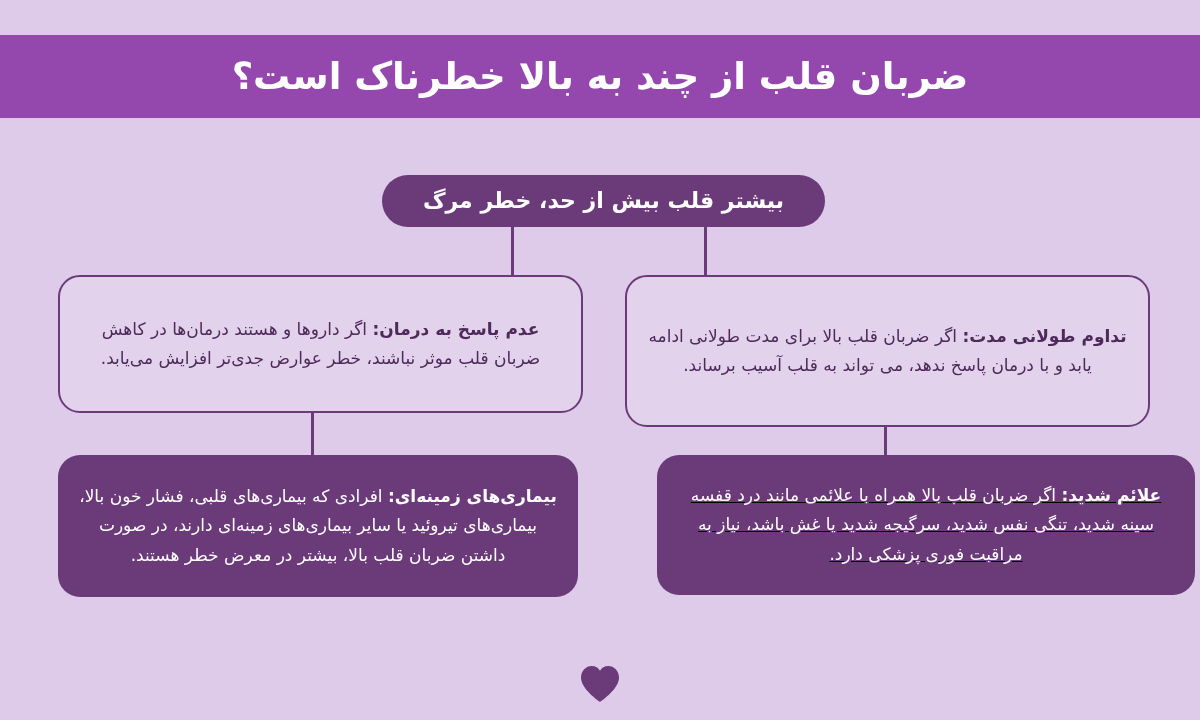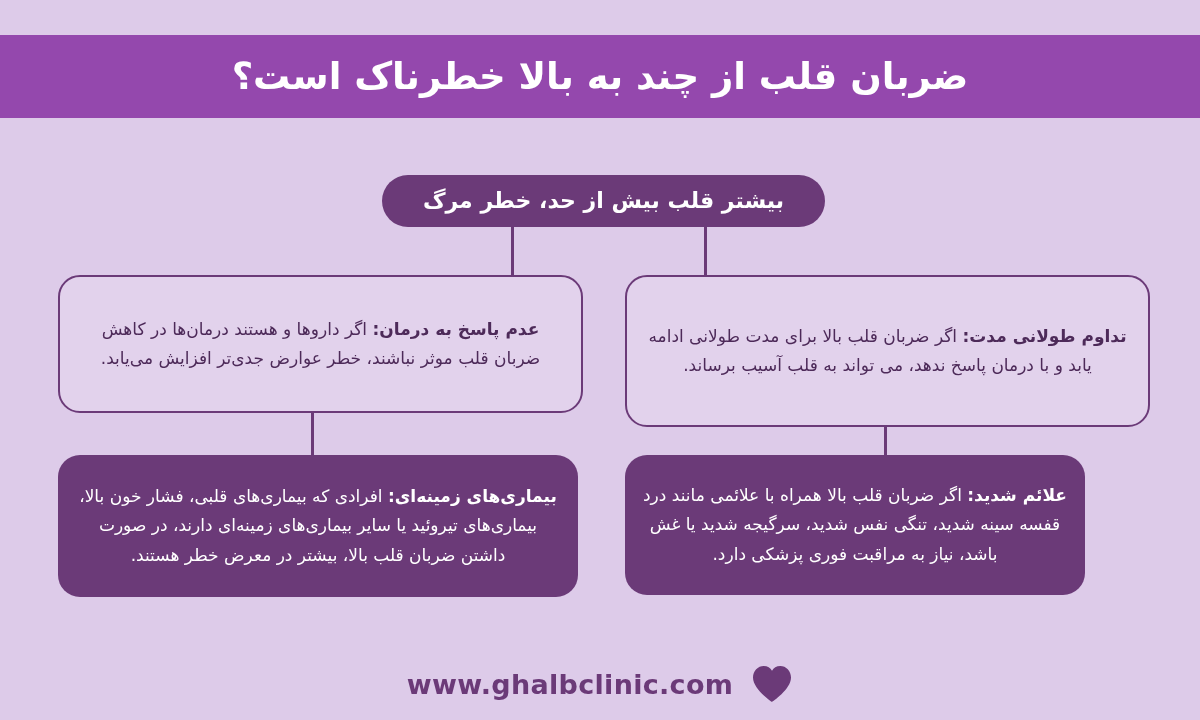--- a/index.html
+++ b/index.html
@@ -107,21 +107,21 @@
     color: #ffffff;
     font-size: 17px;
     line-height: 1.72;
   }
 
   .node-text b { font-weight: bold; }
 
   #node-no-response  { left: 58px;  top: 157px; width: 525px; height: 138px; }
   #node-long-term    { left: 625px; top: 157px; width: 525px; height: 152px; }
   #node-underlying   { left: 58px;  top: 337px; width: 520px; height: 142px; }
-  #node-severe       { left: 625px; top: 337px; width: 460px; height: 140px; }
+  #node-severe       { left: 657px; top: 337px; width: 538px; height: 140px; text-decoration: underline; }
 
   
   #conn-root-left   { left: 511px; top: 109px; width: 3px;  height: 48px; }
   #conn-root-right  { left: 704px; top: 109px; width: 3px;  height: 48px; }
   #conn-left-down   { left: 311px; top: 295px; width: 3px;  height: 42px; }
   #conn-right-down  { left: 884px; top: 295px; width: 3px;  height: 42px; }
 
   
   #footer {
     position: absolute;
@@ -183,19 +183,18 @@
 
   <div class="node node-filled" id="node-severe">
     <p class="node-text">
       <b>علائم شدید:</b><span> اگر ضربان قلب بالا همراه با علائمی مانند درد قفسه سینه شدید، تنگی نفس شدید، سرگیجه شدید یا غش باشد، نیاز به مراقبت فوری پزشکی دارد.</span>
     </p>
   </div>
 
 </div>
 
 <div id="footer">
-  <span id="footer-url">www.ghalbclinic.com</span>
   <span>
     <svg id="footer-heart" width="42" height="38" viewBox="0 0 42 38" aria-hidden="true">
       <path d="M21 37 C21 37 2 24.5 2 12.6 C2 5.8 7 1 12.7 1 C16.6 1 19.4 3 21 5.8 C22.6 3 25.4 1 29.3 1 C35 1 40 5.8 40 12.6 C40 24.5 21 37 21 37 Z" fill="#6b3a78"></path>
     </svg>
   </span>
 </div>
 
 </body></html>

